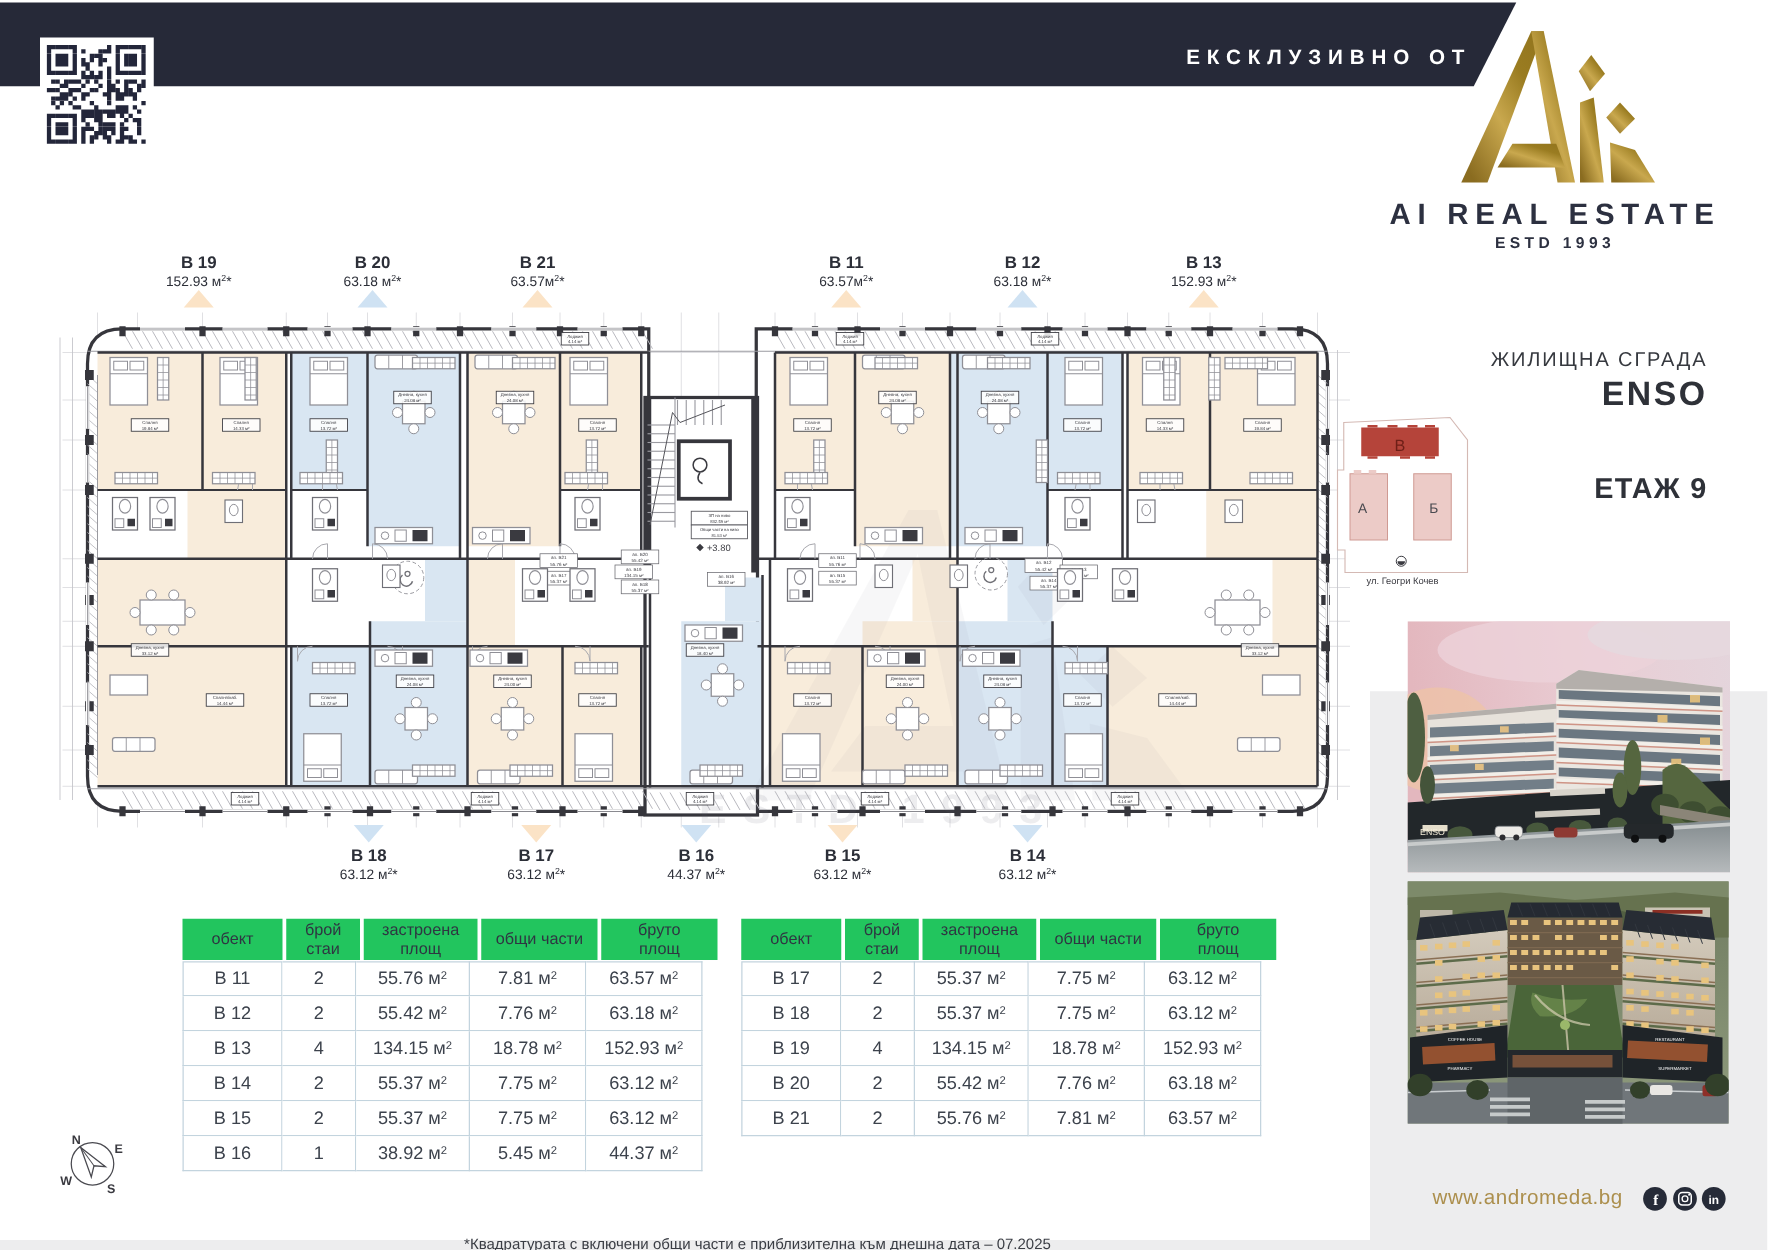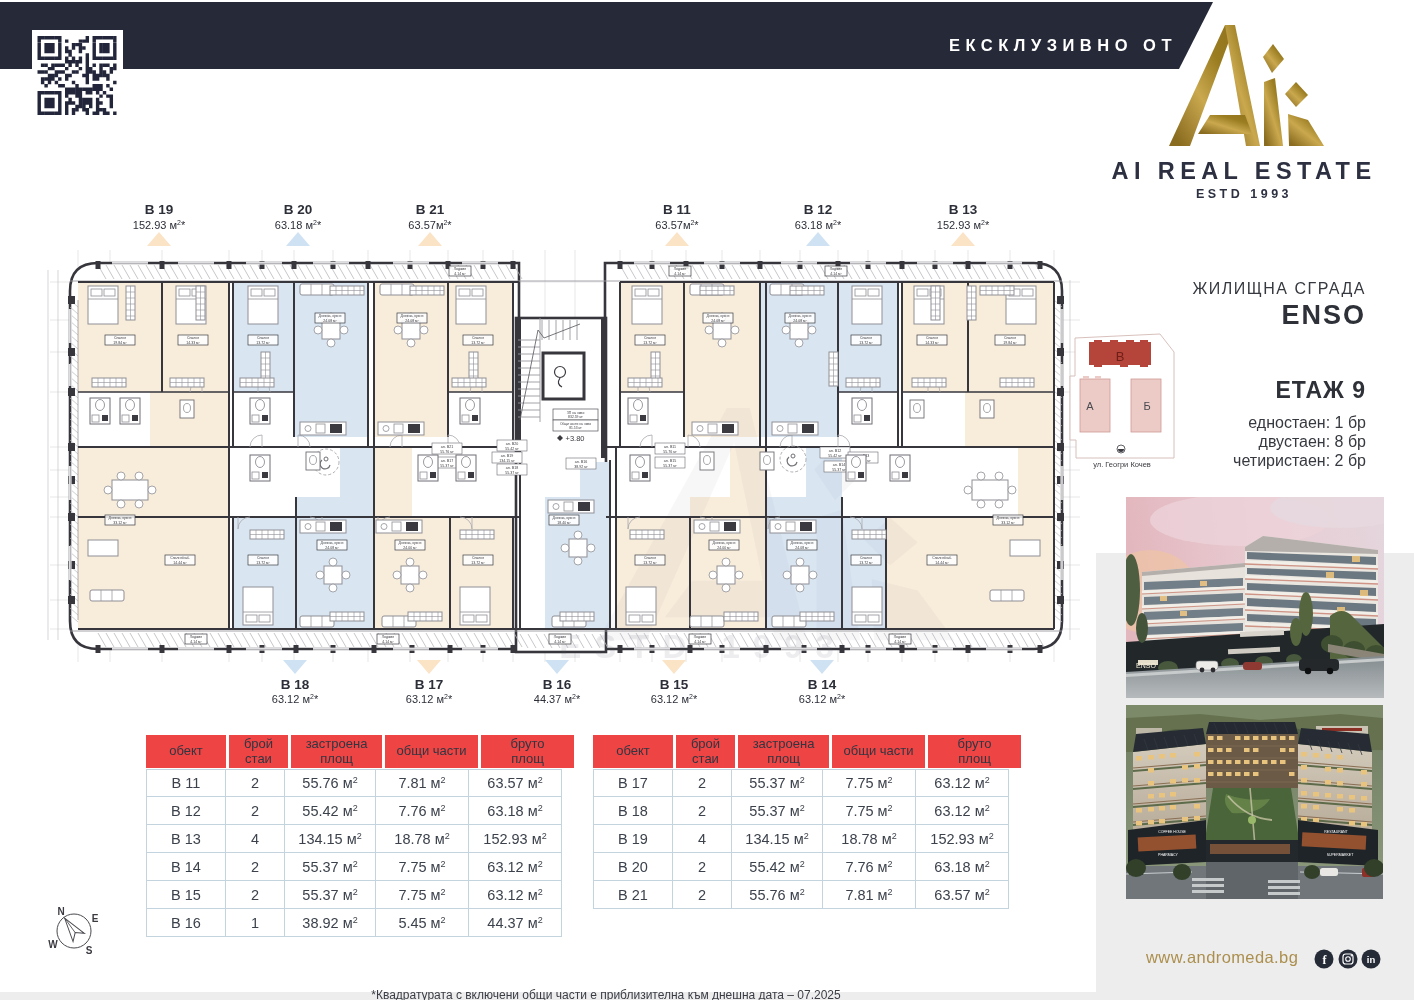--- a/index.html
+++ b/index.html
@@ -1,20 +1,20 @@
 <!DOCTYPE html>
 <html><head><meta charset="utf-8">
 <style>
 * { margin:0; padding:0; box-sizing:border-box; }
 html,body { width:1414px; height:1000px; background:#ffffff; font-family:"Liberation Sans", sans-serif; overflow:hidden; }
 #page { position:relative; width:1414px; height:1000px; }
 svg.base { position:absolute; left:0; top:0; }
 .tbl { position:absolute; font-family:"Liberation Sans", sans-serif; }
 .thead { display:flex; gap:3px; height:33px; margin-bottom:1px; }
-.th { background:#ef4444; color:#2f3642; font-size:13px; line-height:14.5px; display:flex; align-items:center; justify-content:center; text-align:center; }
+.th { background:#22c55e; color:#2f3642; font-size:13px; line-height:14.5px; display:flex; align-items:center; justify-content:center; text-align:center; }
 .tr { display:flex; height:28px; }
 .td { background:#ffffff; border-right:1px solid #c3d4de; border-bottom:1px solid #c3d4de; color:#3c424c; font-size:14.5px; display:flex; align-items:center; justify-content:center; }
 .td:first-child { border-left:1px solid #c3d4de; }
 .tr1 .td { border-top:1px solid #c3d4de; }
 .td sup { font-size:9px; margin-top:-6px; }
 .rightcol { position:absolute; text-align:right; color:#35383f; }
 </style></head>
 <body>
 <div id="page">
 <svg class="base" width="1414" height="1000" viewBox="0 0 1414 1000">
@@ -1649,21 +1649,20 @@
 </g>
 </svg>
 
 <div class="rightcol" style="left:1060px; top:280px; width:306px;">
 <div style="font-size:16px; letter-spacing:1.5px; color:#36393f;">ЖИЛИЩНА СГРАДА</div>
 <div style="font-size:27px; font-weight:bold; letter-spacing:2px; margin-top:2px; color:#2e3138;">ENSO</div>
 </div>
 
 <div class="rightcol" style="left:1060px; top:377px; width:306px;">
 <div style="font-size:23px; font-weight:bold; letter-spacing:1px; color:#2e3138;">ЕТАЖ 9</div>
-<div style="font-size:16px; margin-top:9px; line-height:19px; color:#36393f;">едностаен: 1 бр<br>двустаен: 8 бр<br>четиристаен: 2 бр</div>
 </div>
 
 <div class="tbl" style="left:146px;top:735px;">
 <div class="thead">
 <div class="th" style="width:80px">обект</div>
 <div class="th" style="width:59px">брой<br>стаи</div>
 <div class="th" style="width:91px">застроена<br>площ</div>
 <div class="th" style="width:93px">общи части</div>
 <div class="th" style="width:93px">бруто<br>площ</div>
 </div>

